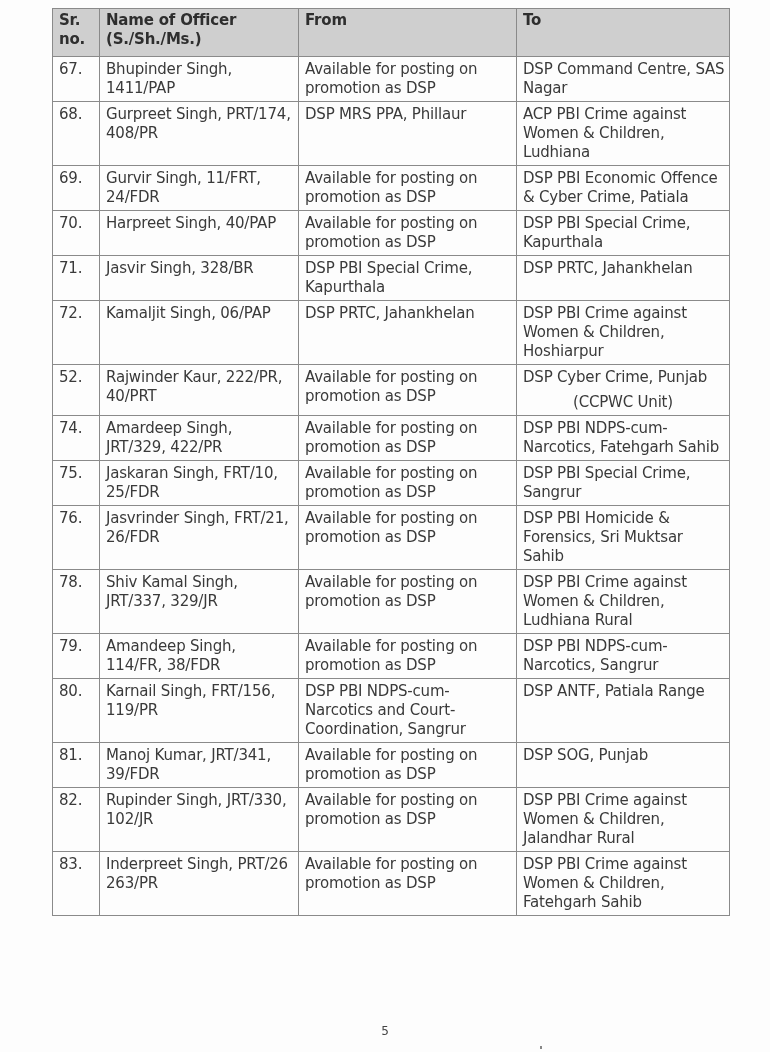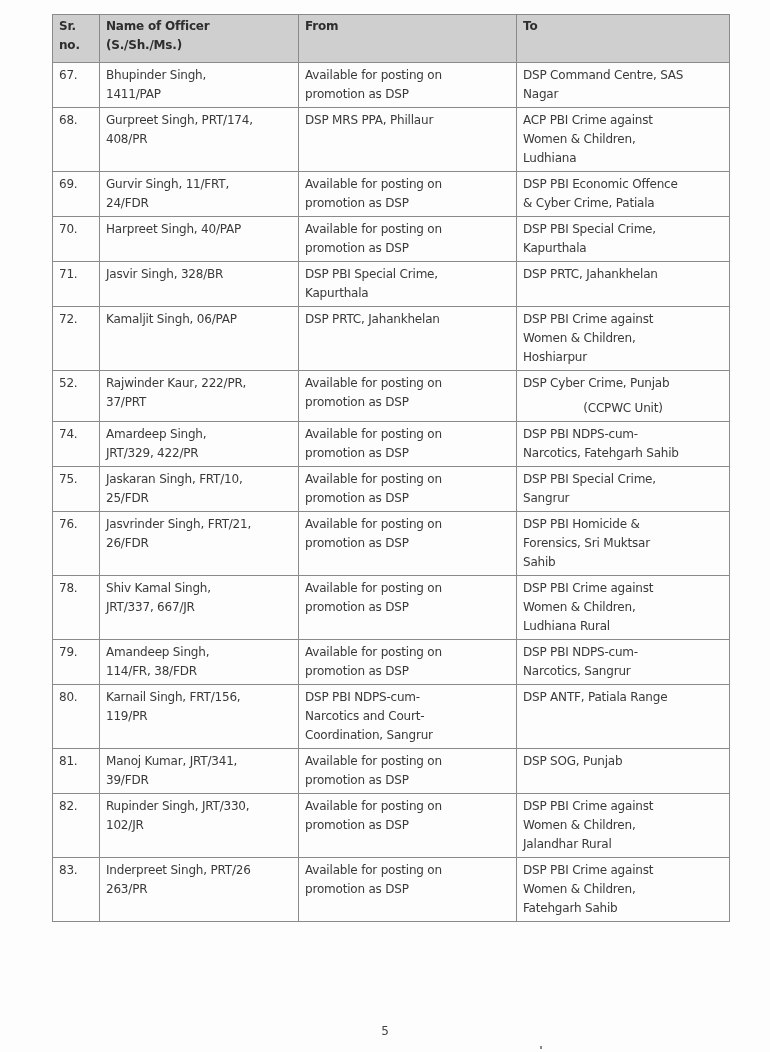--- a/index.html
+++ b/index.html
@@ -17,25 +17,25 @@
     }
     .page {
       position: absolute;
       left: 0; top: 0;
       width: 770px; height: 1052px;
       background: #fdfdfd;
     }
     table.postings {
       position: absolute;
       left: 52px;
-      top: 14px;
+      top: 8px;
       width: 677px;
       border-collapse: collapse;
       table-layout: fixed;
-      font-size: 12px;
+      font-size: 15px;
       line-height: 19px;
       letter-spacing: -0.2px;
     }
     table.postings col.c-sr { width: 47px; }
     table.postings col.c-name { width: 199px; }
     table.postings col.c-from { width: 218px; }
     table.postings col.c-to { width: 213px; }
     table.postings th, table.postings td {
       border: 1.5px solid #8a8a8a;
       vertical-align: top;
@@ -187,21 +187,21 @@
           <td>
             <span class="cell-line">DSP PBI Crime against</span>
             <span class="cell-line">Women &amp; Children,</span>
             <span class="cell-line">Hoshiarpur</span>
           </td>
         </tr>
         <tr>
           <td class="sr">52.</td>
           <td>
             <span class="cell-line">Rajwinder Kaur, 222/PR,</span>
-            <span class="cell-line">37/PRT</span>
+            <span class="cell-line">40/PRT</span>
           </td>
           <td>
             <span class="cell-line">Available for posting on</span>
             <span class="cell-line">promotion as DSP</span>
           </td>
           <td>
             <span class="cell-line">DSP Cyber Crime, Punjab</span>
             <span class="cell-line spaced">(CCPWC Unit)</span>
           </td>
         </tr>
@@ -248,21 +248,21 @@
           <td>
             <span class="cell-line">DSP PBI Homicide &amp;</span>
             <span class="cell-line">Forensics, Sri Muktsar</span>
             <span class="cell-line">Sahib</span>
           </td>
         </tr>
         <tr>
           <td class="sr">78.</td>
           <td>
             <span class="cell-line">Shiv Kamal Singh,</span>
-            <span class="cell-line">JRT/337, 667/JR</span>
+            <span class="cell-line">JRT/337, 329/JR</span>
           </td>
           <td>
             <span class="cell-line">Available for posting on</span>
             <span class="cell-line">promotion as DSP</span>
           </td>
           <td>
             <span class="cell-line">DSP PBI Crime against</span>
             <span class="cell-line">Women &amp; Children,</span>
             <span class="cell-line">Ludhiana Rural</span>
           </td>

